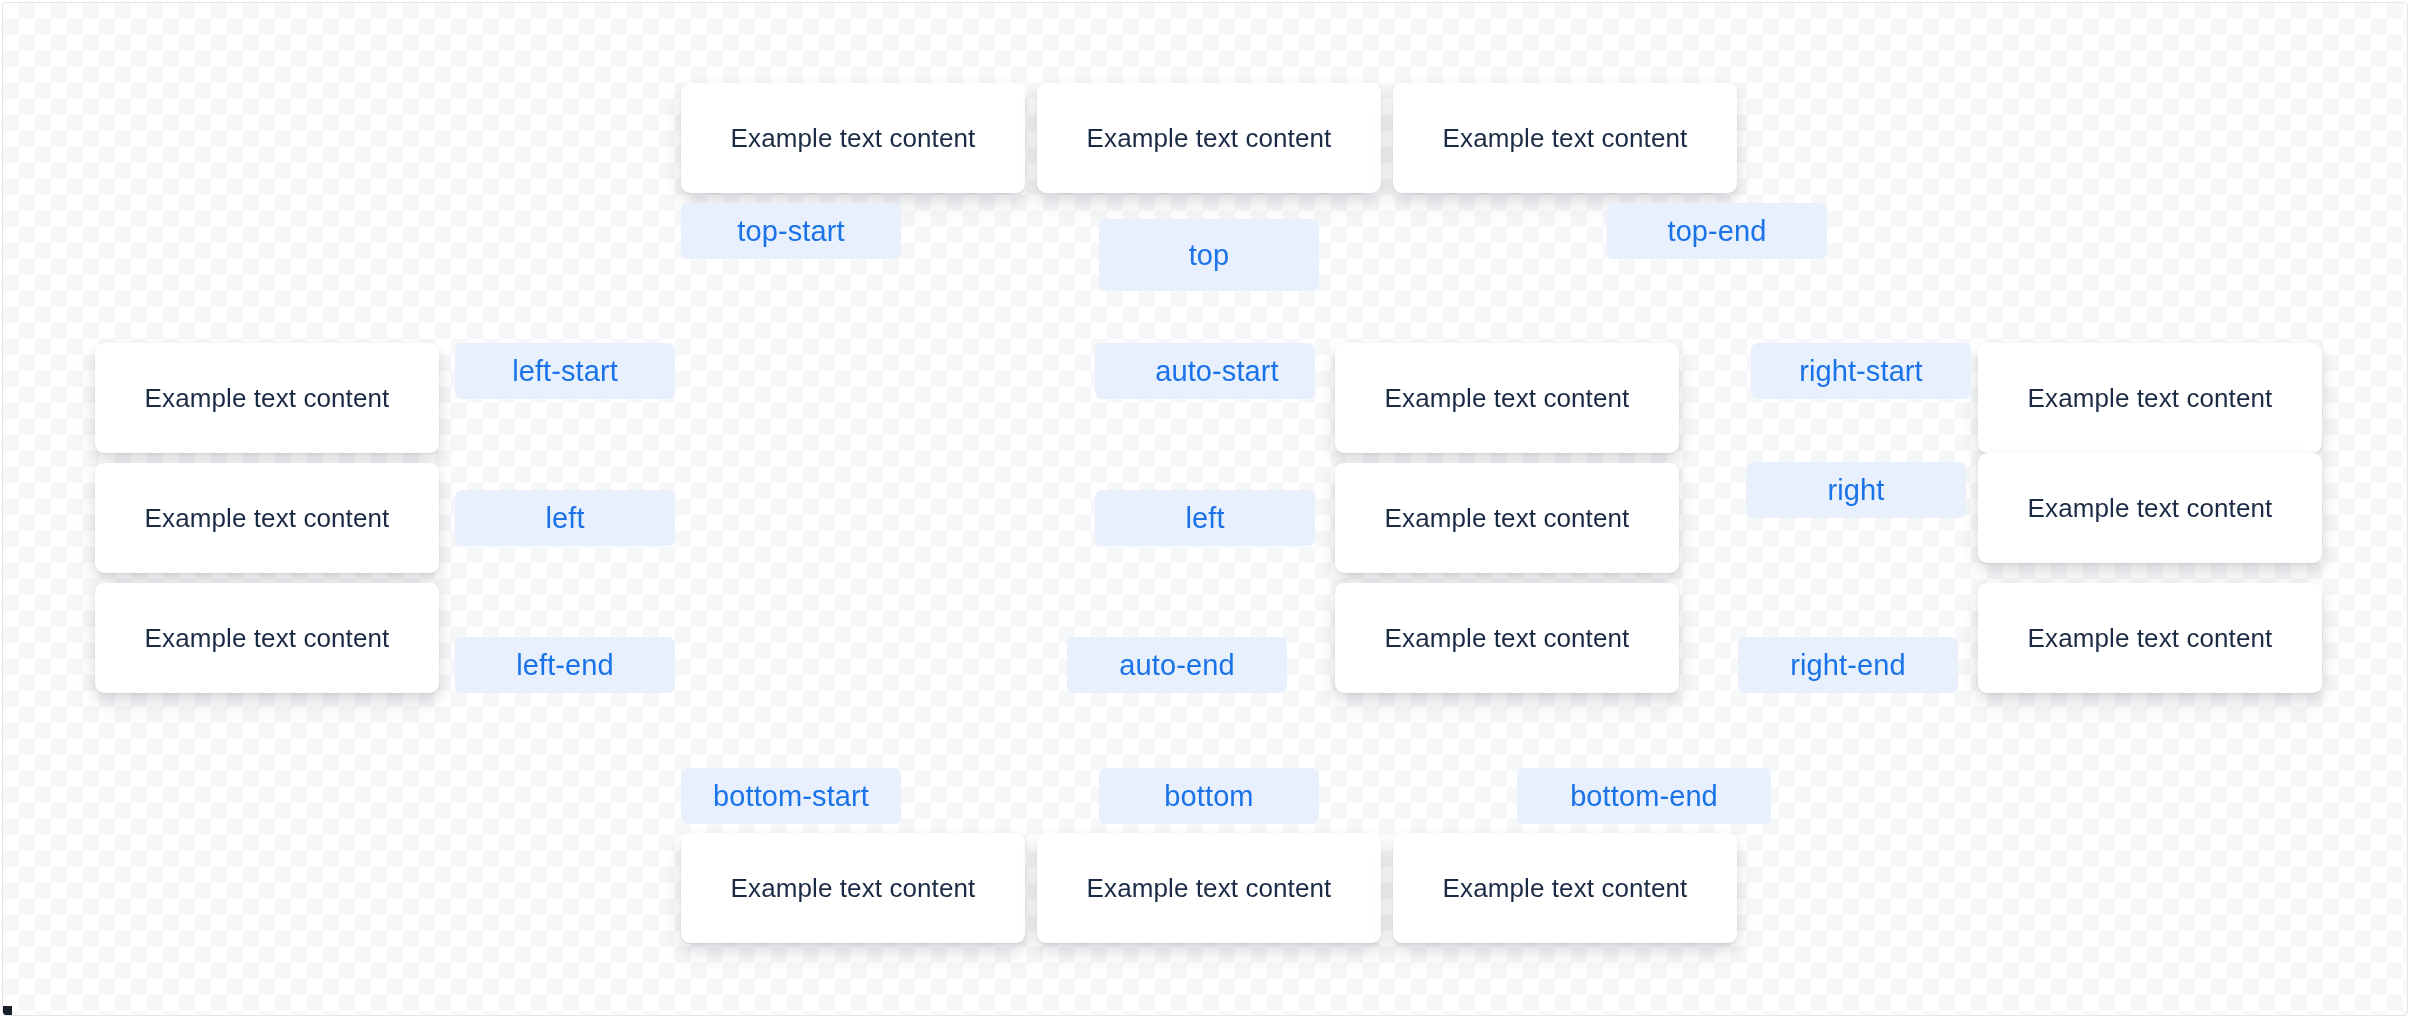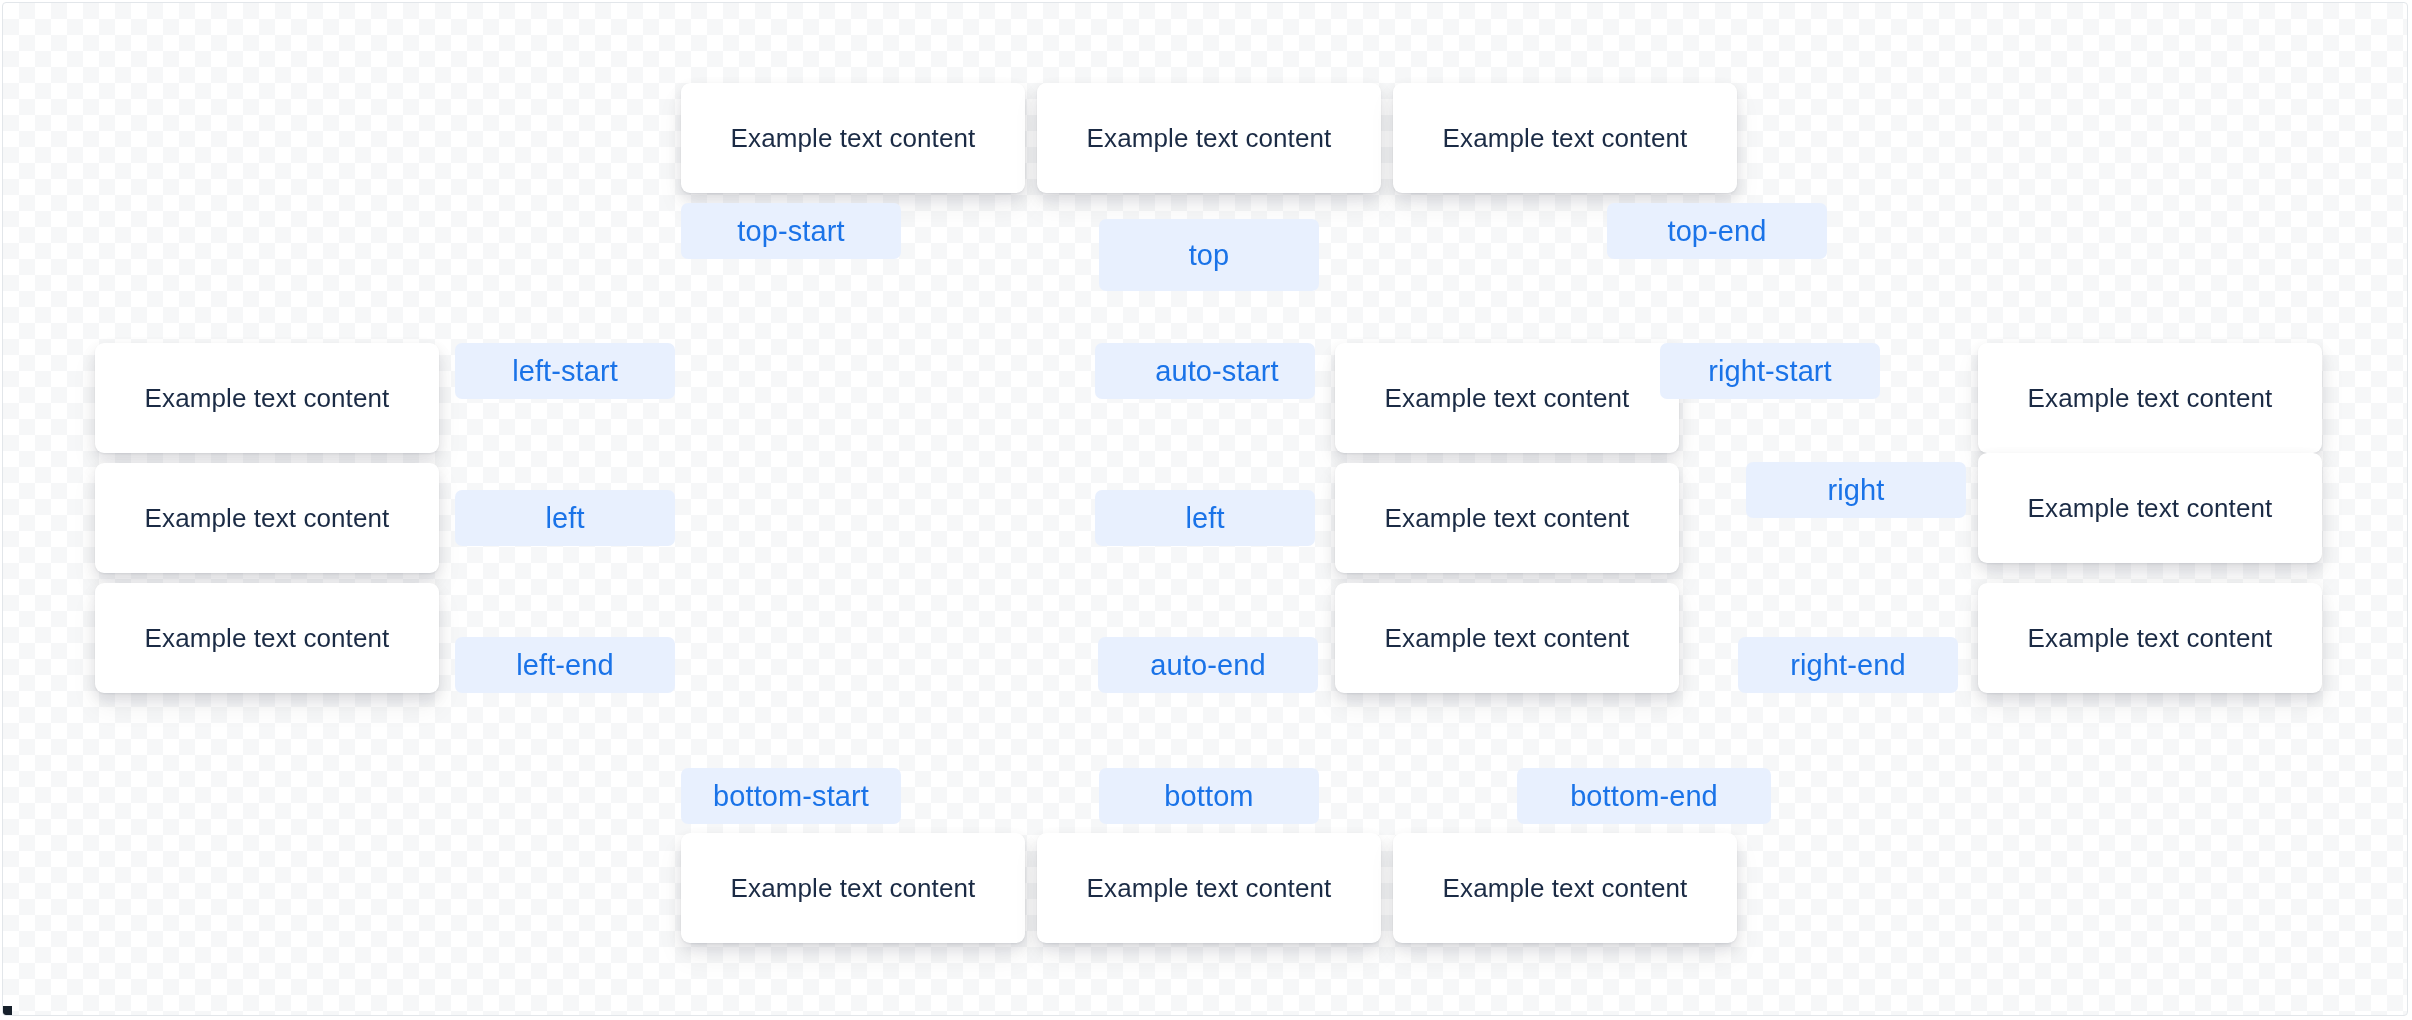--- a/index.html
+++ b/index.html
@@ -135,27 +135,27 @@
         </div>
         <div class="tip" style="left: 1332px; top: 460px; width: 344px; height: 110px;">
           <span>Example text content</span>
         </div>
         <div class="ref" style="left: 1092px; top: 487px; width: 220px; height: 56px;">
           <span>left</span>
         </div>
         <div class="tip" style="left: 1332px; top: 580px; width: 344px; height: 110px;">
           <span>Example text content</span>
         </div>
-        <div class="ref" style="left: 1095px; top: 634px; width: 220px; height: 56px;">
+        <div class="ref" style="left: 1064px; top: 634px; width: 220px; height: 56px;">
           <span>auto-end</span>
         </div>
         <div class="tip" style="left: 1975px; top: 340px; width: 344px; height: 110px;">
           <span>Example text content</span>
         </div>
-        <div class="ref" style="left: 1657px; top: 340px; width: 220px; height: 56px;">
+        <div class="ref" style="left: 1748px; top: 340px; width: 220px; height: 56px;">
           <span>right-start</span>
         </div>
         <div class="tip" style="left: 1975px; top: 450px; width: 344px; height: 110px;">
           <span>Example text content</span>
         </div>
         <div class="ref" style="left: 1735px; top: 459px; width: 220px; height: 56px; margin-left: 8px;">
           <span>right</span>
         </div>
         <div class="tip" style="left: 1975px; top: 580px; width: 344px; height: 110px;">
           <span>Example text content</span>

